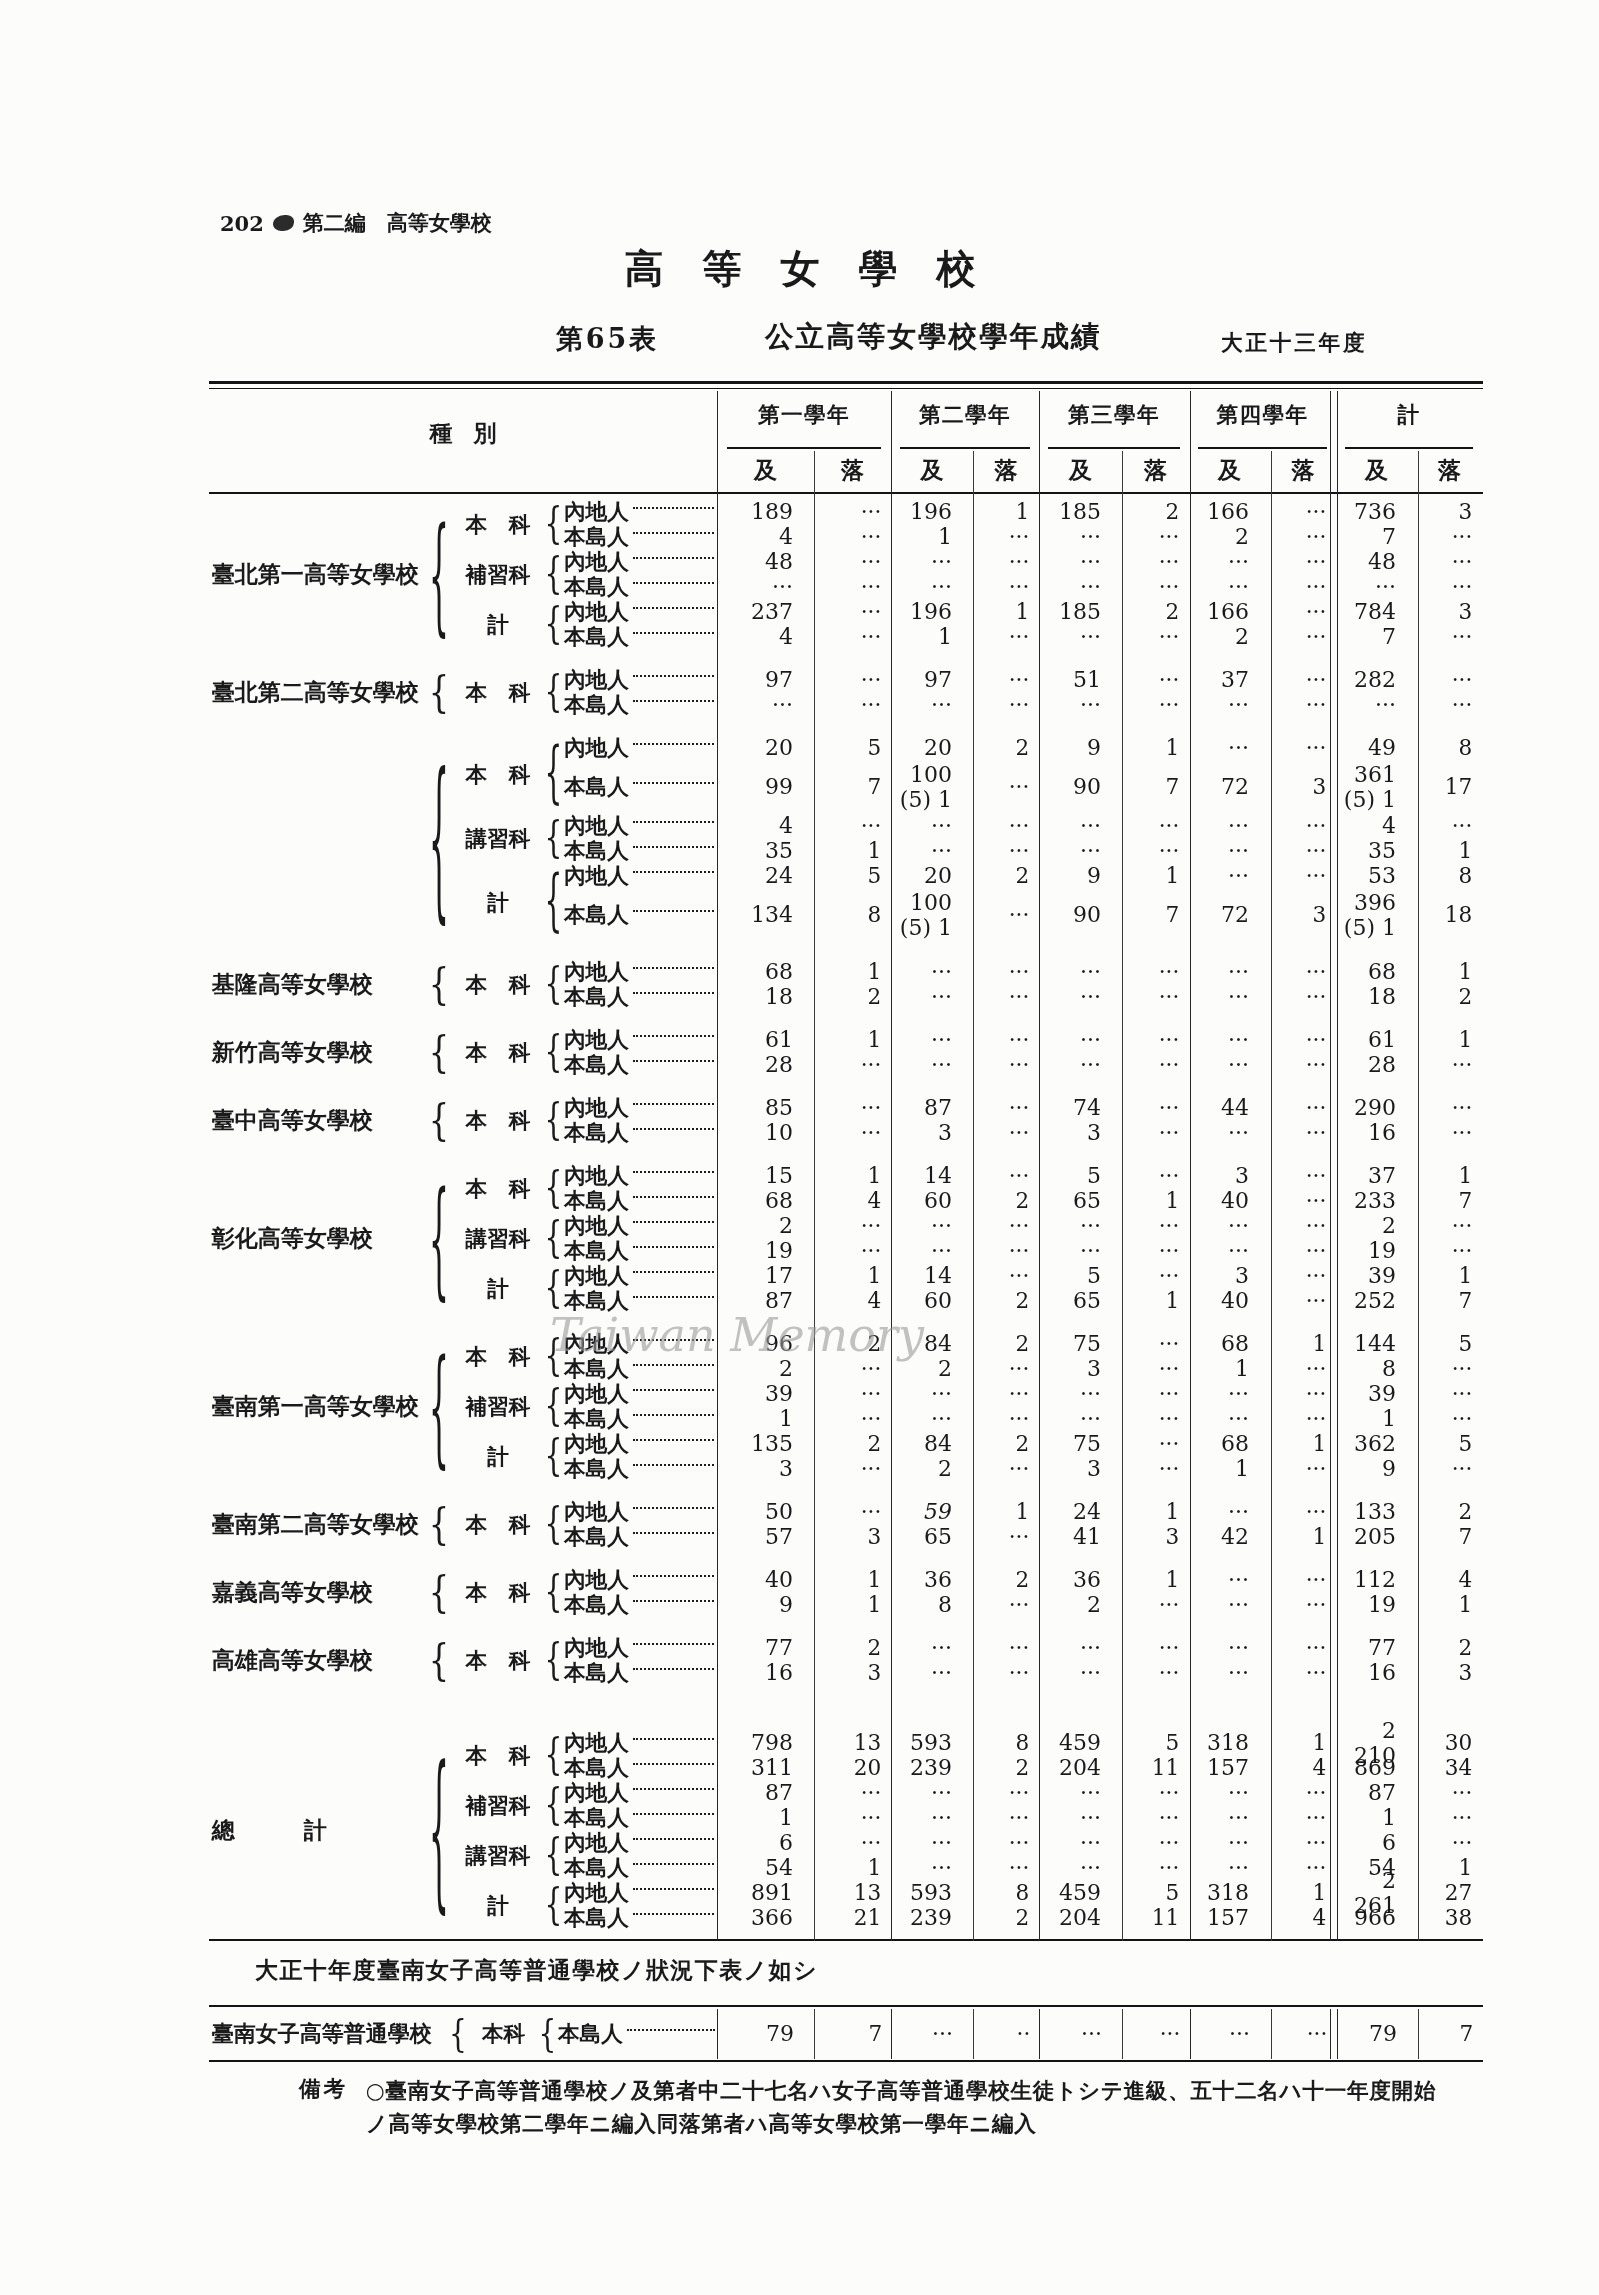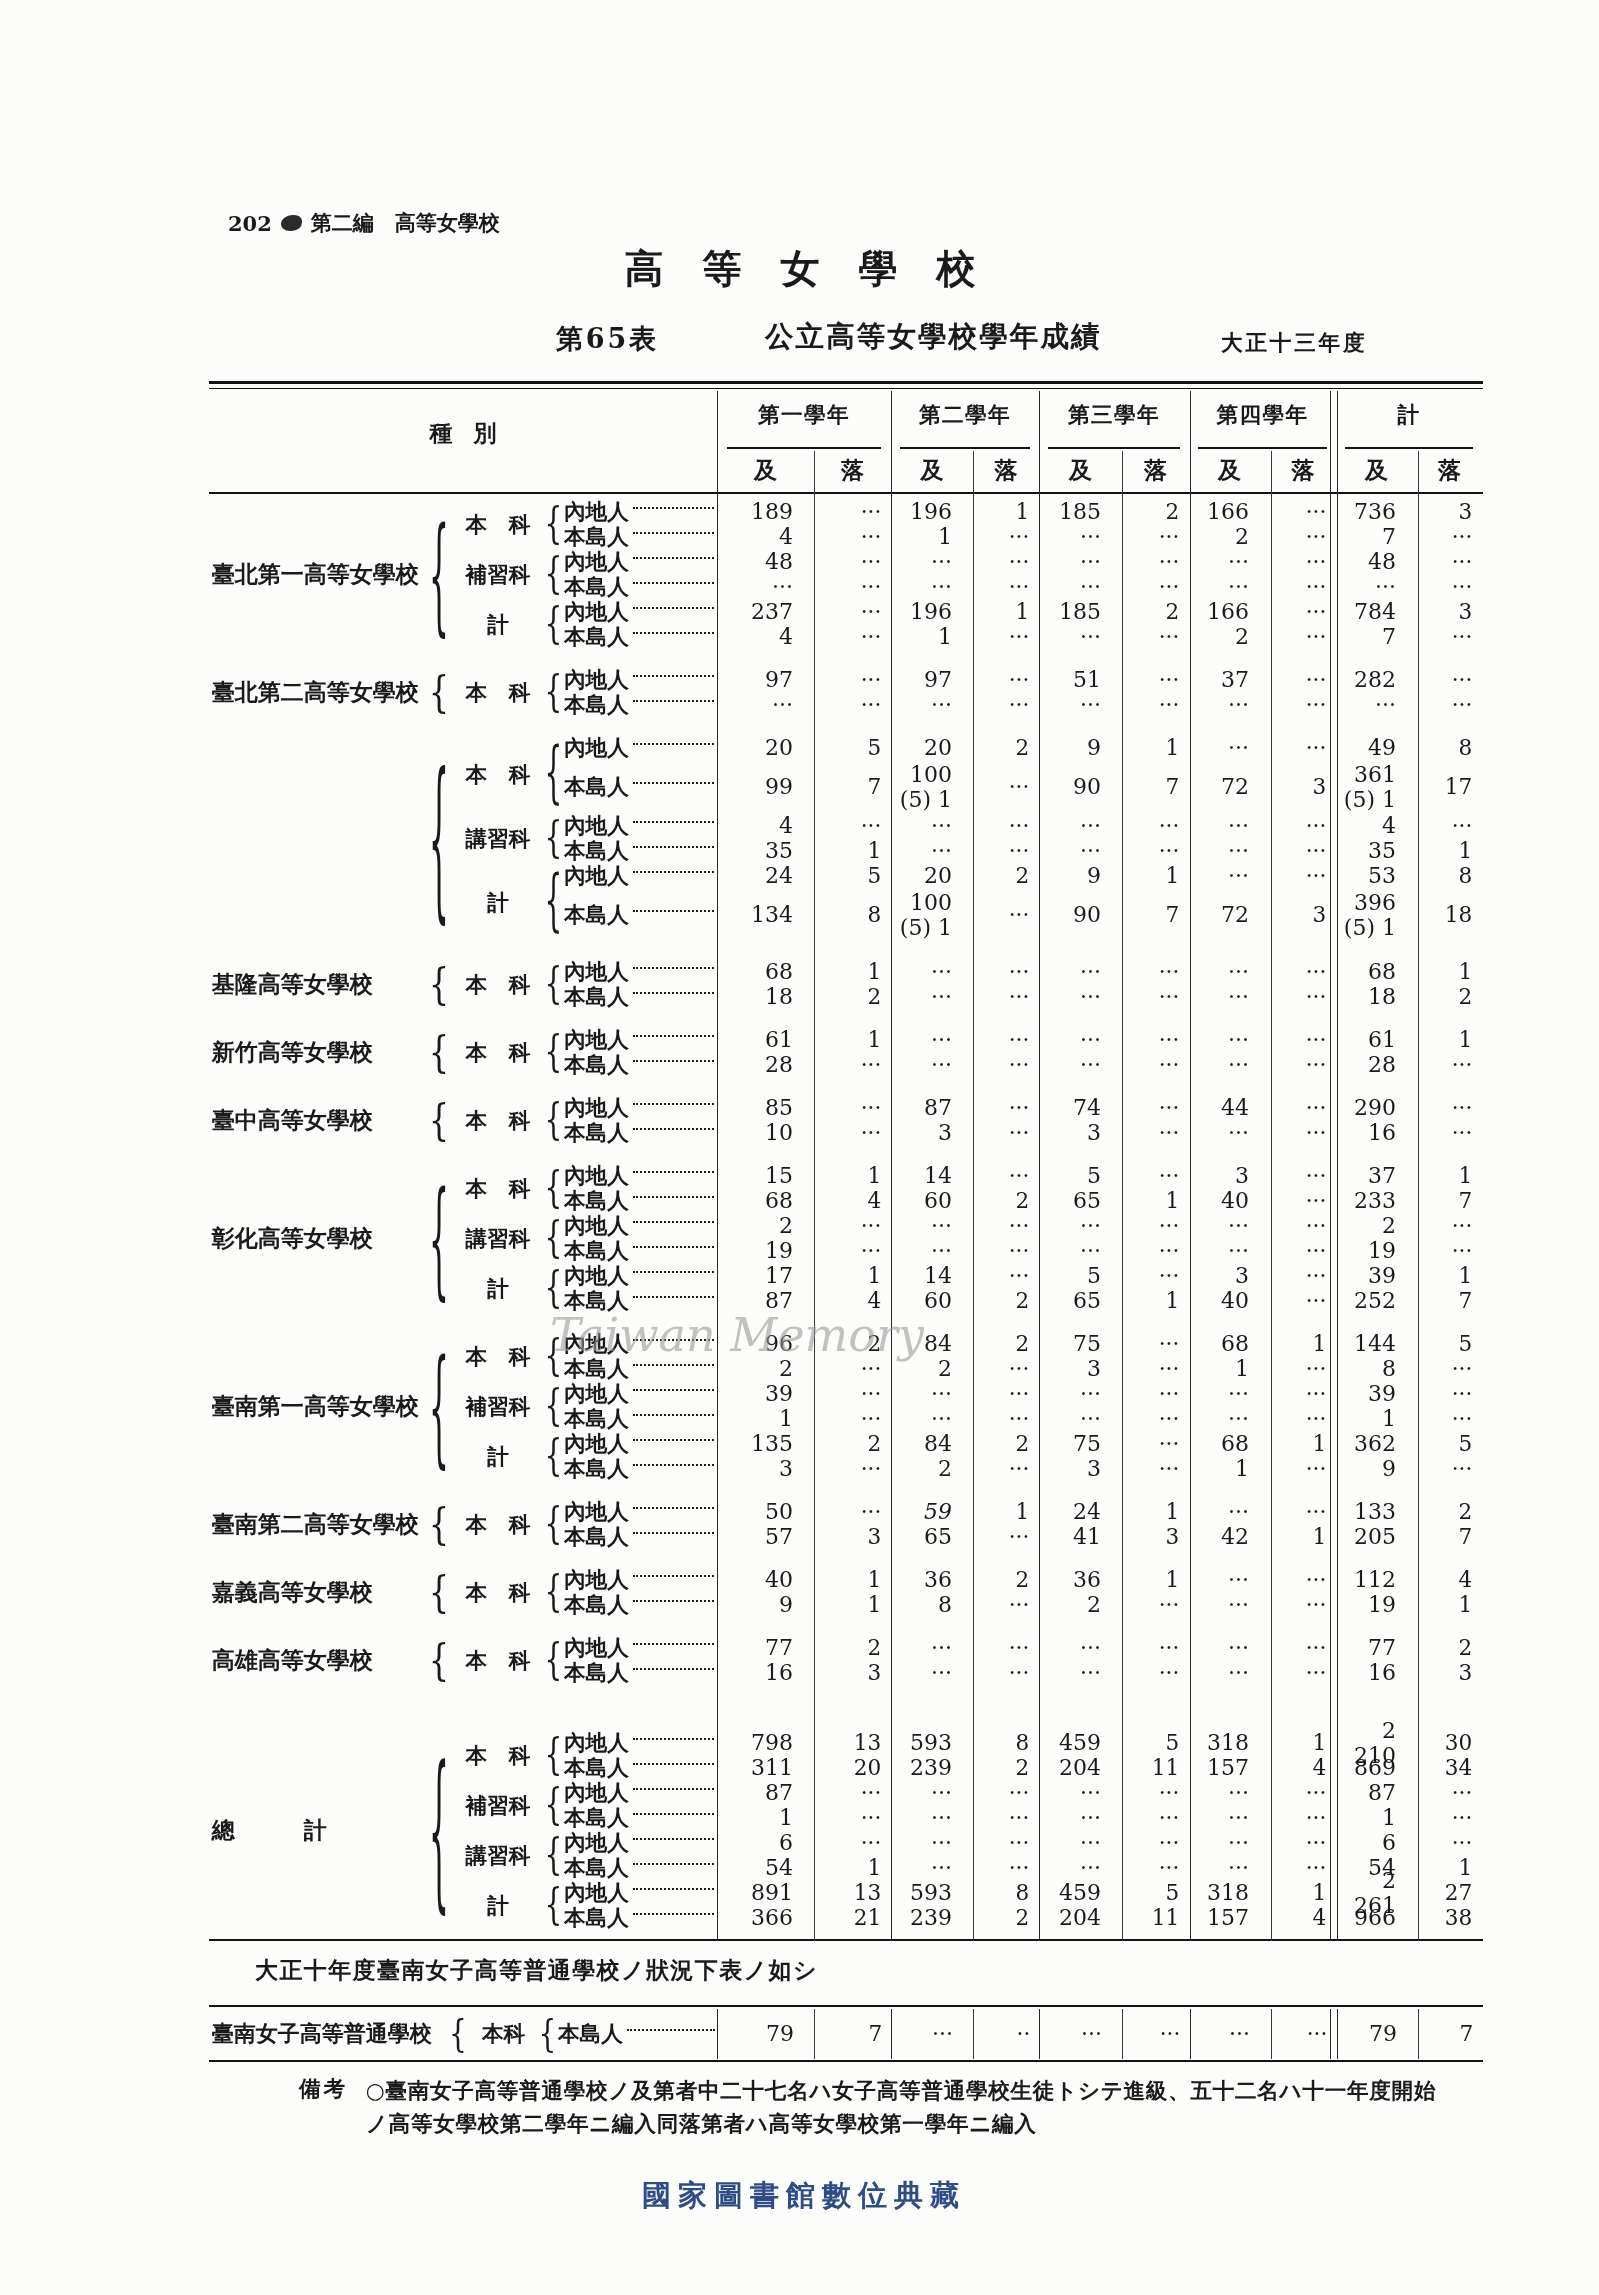--- a/index.html
+++ b/index.html
@@ -1,18 +1,18 @@
 <!DOCTYPE html>
 <html style="font-size:11px"><head>
 <meta charset="utf-8">
 <style>
   html,body{margin:0;padding:0;background:#888;}
   .page{position:relative;width:1600px;height:2295px;background:#fcfcfb;color:#1a1a1a;
         font-family:"DejaVu Serif","Liberation Serif",serif;overflow:hidden;}
-  .page-header{position:absolute;left:228px;top:209px;font-size:21px;font-weight:bold;
+  .page-header{position:absolute;left:220px;top:209px;font-size:21px;font-weight:bold;
         display:flex;align-items:center;gap:9px;}
   .stamp{display:inline-block;width:21px;height:16.7px;background:#2b2b2b;border-radius:60% 40% 55% 45%;}
   .doc-title{position:absolute;left:0;right:0;top:242px;text-align:center;font-size:39px;font-weight:bold;}
   .caption{position:absolute;left:0;top:317px;width:100%;height:42px;}
   .table-no{position:absolute;left:556px;top:4.2px;font-size:27px;font-weight:bold;letter-spacing:2.8px;}
   .table-title{position:absolute;left:765px;top:1.4px;font-size:28.5px;font-weight:bold;letter-spacing:2.1px;}
   .year-label{position:absolute;left:1221px;top:11px;font-size:21.6px;font-weight:bold;letter-spacing:2.8px;}
 
   .table-area{position:absolute;left:209px;top:381px;width:1274px;}
   .rule-a{height:2.8px;background:#141414;}
@@ -1021,18 +1021,17 @@
         <div class="g-sub" style="left: 913px; top: 1.4px; bottom: 1.4px; position: absolute;"></div>
         <div class="g-sub" style="left: 1062px; top: 1.4px; bottom: 1.4px; position: absolute;"></div>
         <div class="g-sub" style="left: 1209px; top: 1.4px; bottom: 1.4px; position: absolute;"></div>
       </div>
 
     <div class="remarks">
       <div class="remarks-label">備考</div>
       <div class="remarks-text">○臺南女子高等普通學校ノ及第者中二十七名ハ女子高等普通學校生徒トシテ進級、五十二名ハ十一年度開始ノ高等女學校第二學年ニ編入同落第者ハ高等女學校第一學年ニ編入</div>
     </div>
 
-    <div class="footer">國家圖書館數位典藏</div>
   </div>
 
   <div class="watermark-latin">Taiwan Memory</div>
 </div>
 
 
 </body></html>

